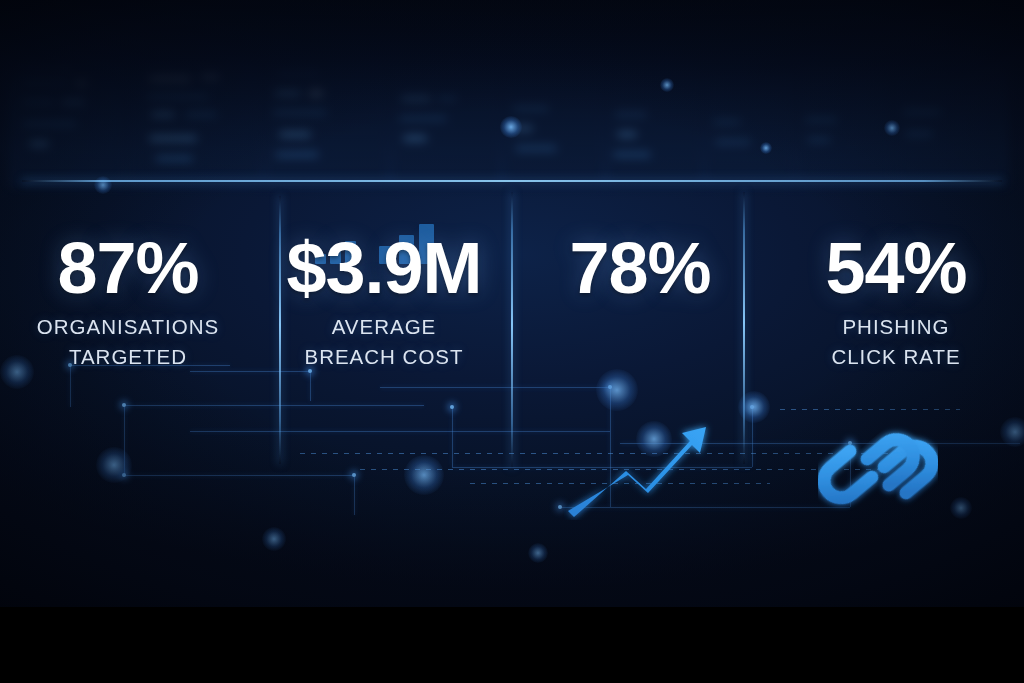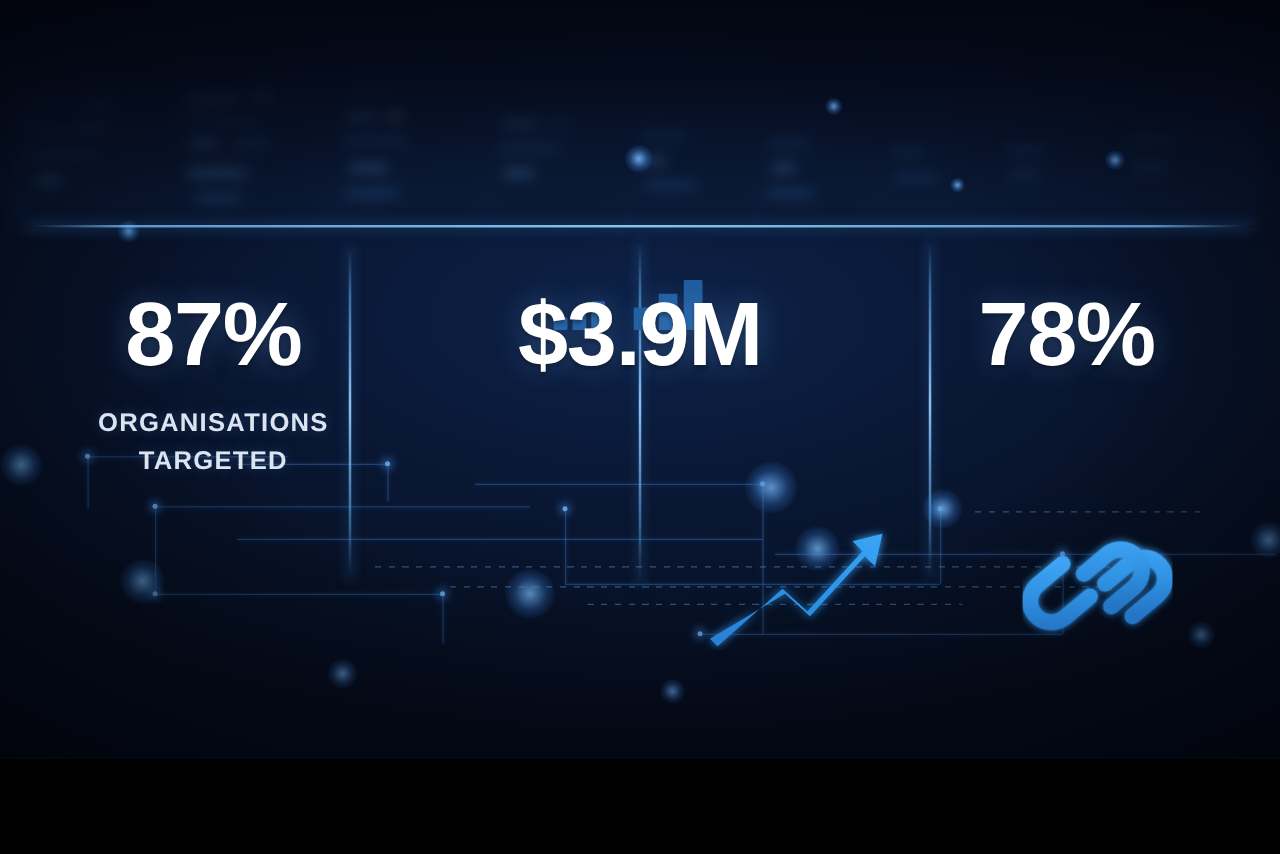--- a/index.html
+++ b/index.html
@@ -141,24 +141,24 @@
     font-size: 72px;
     font-weight: bold;
     line-height: 1;
     letter-spacing: -1px;
     text-shadow: 0 0 22px rgba(120,180,255,0.30), 0 2px 4px rgba(0,0,0,0.5);
     white-space: nowrap;
     position: relative;
     z-index: 3;
   }
   .stat-label {
-    margin-top: 20px;
+    margin-top: 8px;
     color: #dbe4f0;
     font-size: 20.5px;
-    font-weight: bold;
+    font-weight: normal;
     line-height: 1.45;
     letter-spacing: 1.0px;
     text-align: center;
     text-shadow: 0 0 10px rgba(90,150,230,0.28);
     white-space: pre-line;
   }
 
   
   .barchart {
     position: absolute;
@@ -328,26 +328,33 @@
           <div class="bc-bar" style="height:16px;"></div>
           <div class="bc-bar" style="height:23px;"></div>
         </div>
         <div class="bc-group" style="left:70px; gap:5px;">
           <div class="bc-bar" style="width:15px; height:18px;"></div>
           <div class="bc-bar" style="width:15px; height:29px;"></div>
           <div class="bc-bar" style="width:15px; height:40px;"></div>
         </div>
       </div>
       <div class="stat-value">$3.9M</div>
+      <div class="stat-label">AVERAGE
+BREACH COST</div>
     </div>
 
     <div class="stat">
       <div class="stat-value">78%</div>
     </div>
 
+    <div class="stat">
+      <div class="stat-value">54%</div>
+      <div class="stat-label">PHISHING
+CLICK RATE</div>
+    </div>
 
   </div>
 
   <div class="icon-slot" style="left:564px; top:415px; width:150px; height:105px;">
     <svg width="150" height="105" viewBox="0 0 150 105" aria-hidden="true">
       <defs>
         <linearGradient id="arrowGrad" x1="0" y1="1" x2="1" y2="0">
           <stop offset="0%" stop-color="#2a7fd4"></stop>
           <stop offset="55%" stop-color="#2b92e8"></stop>
           <stop offset="100%" stop-color="#3aa5f5"></stop>

